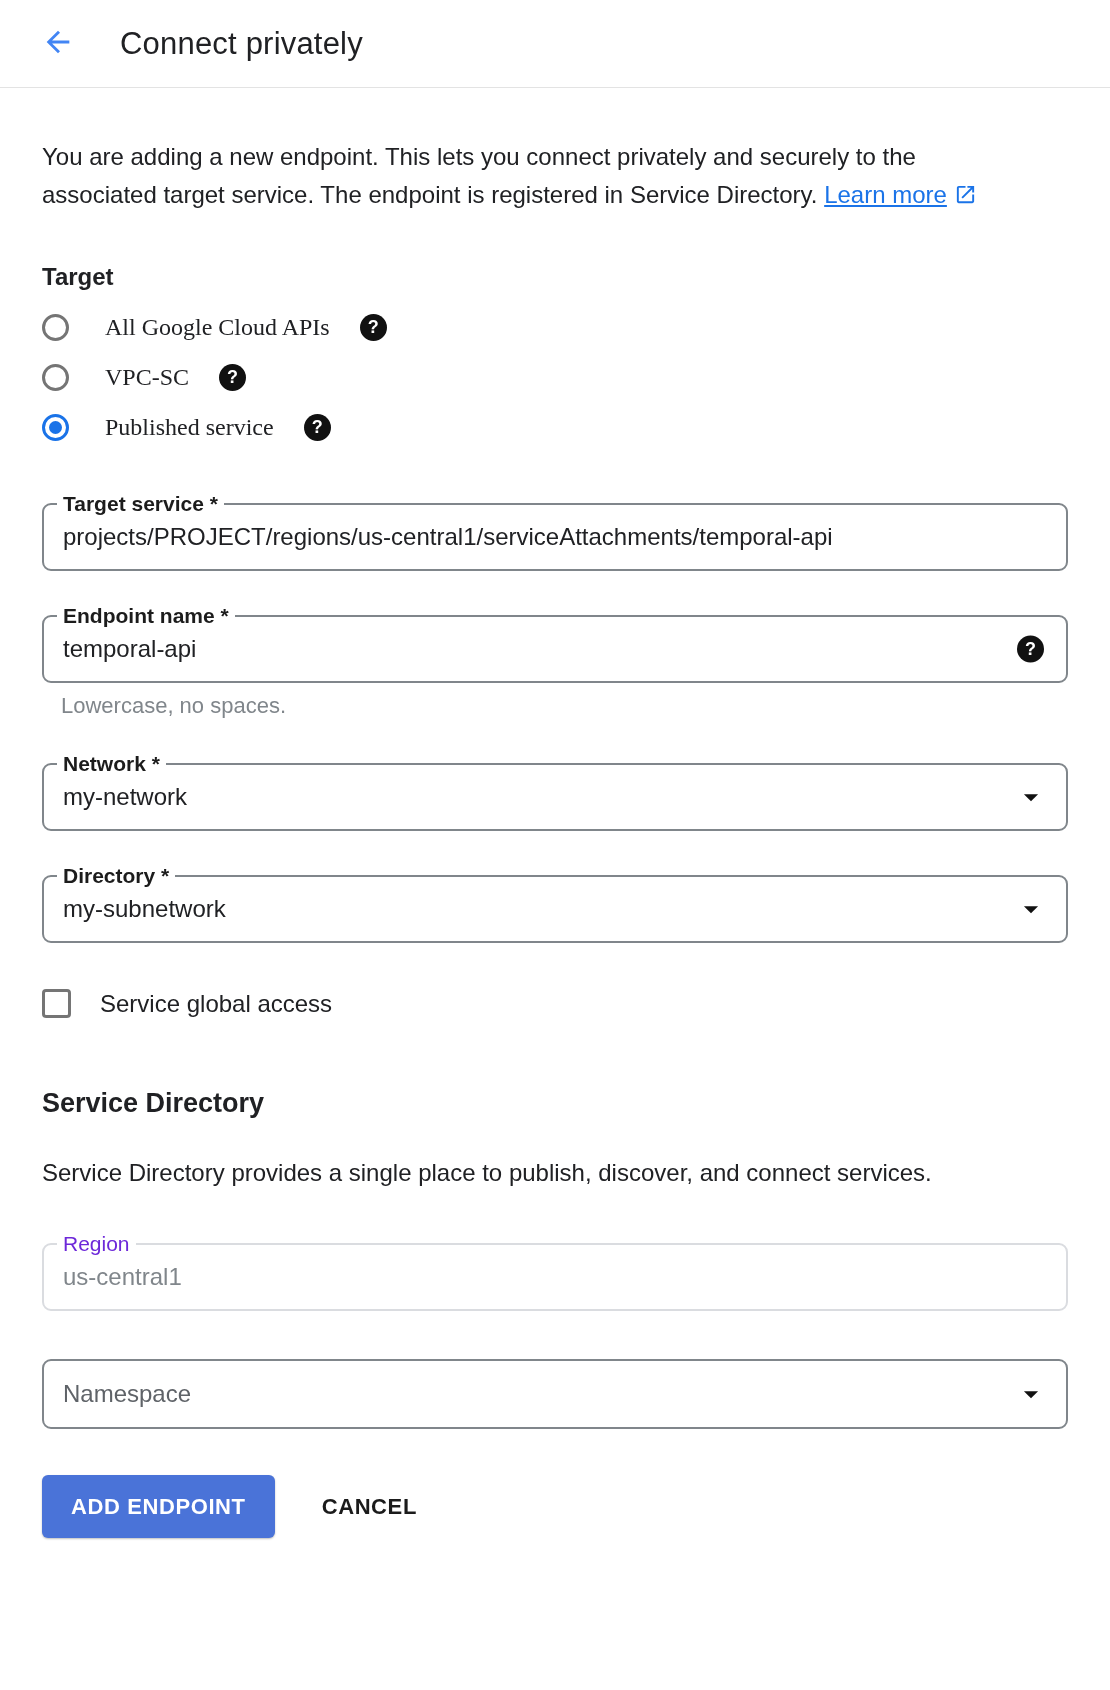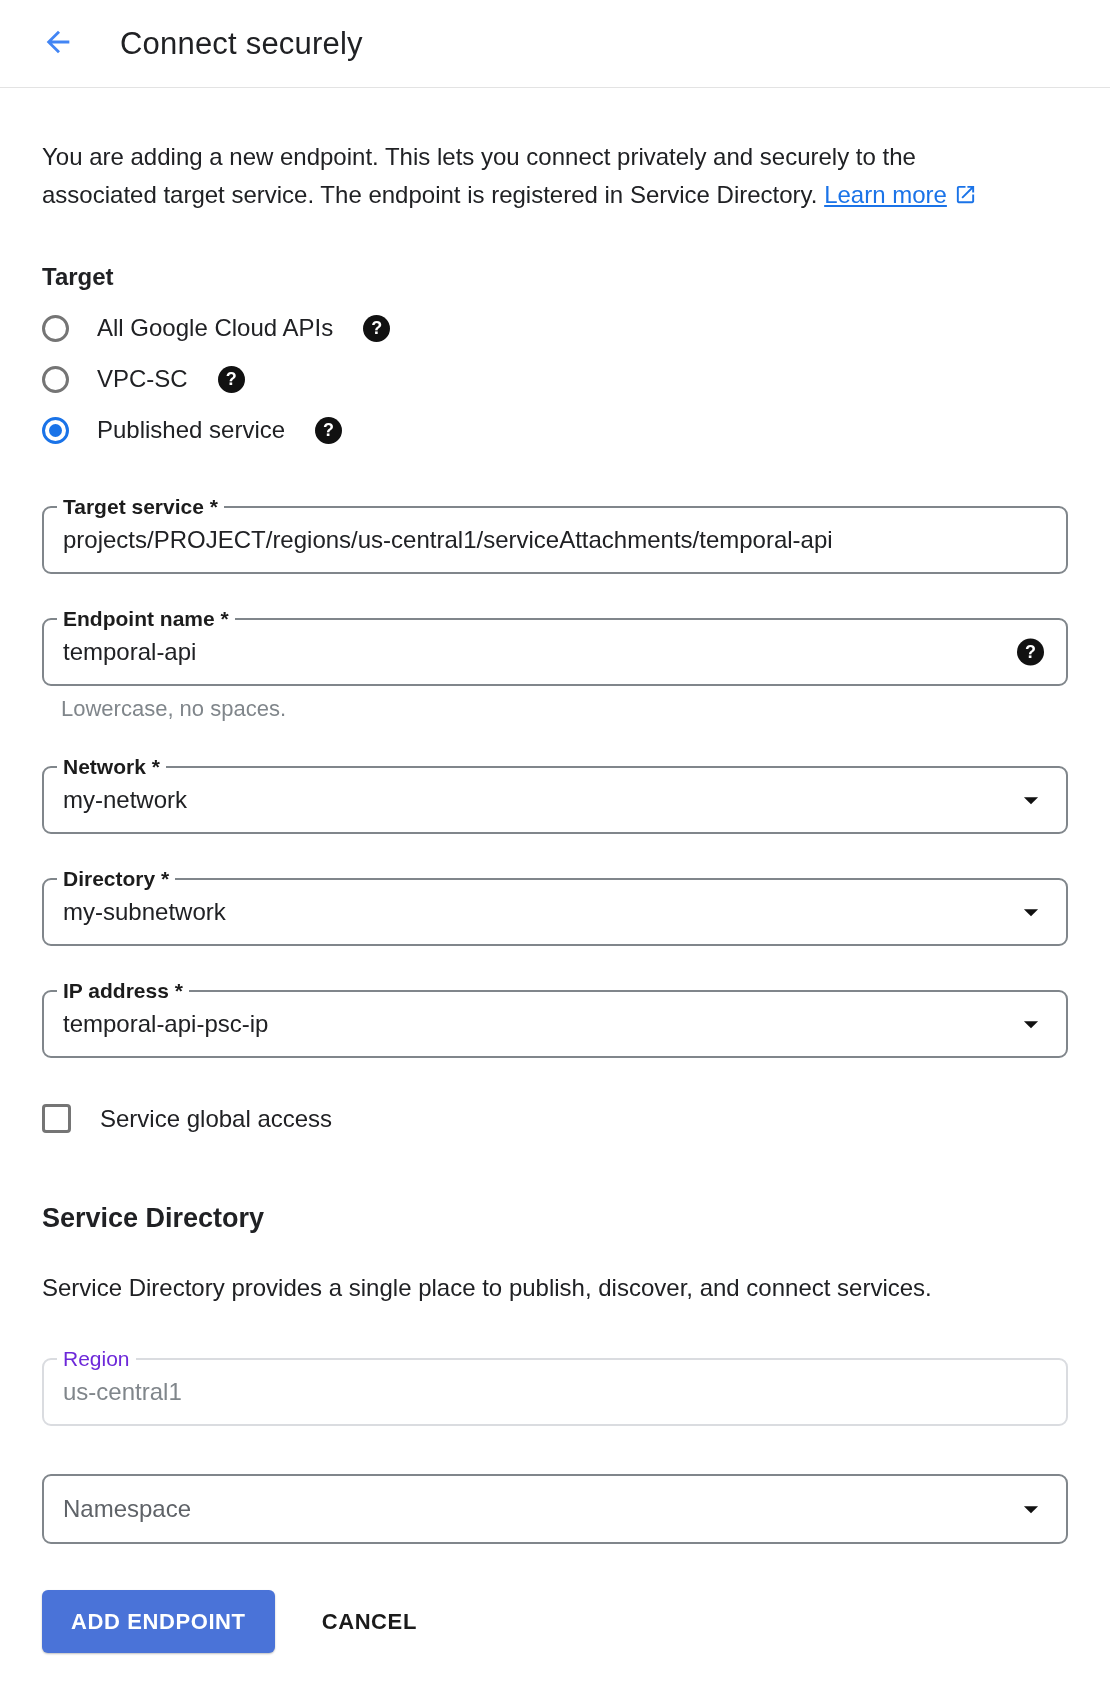--- a/index.html
+++ b/index.html
@@ -49,21 +49,21 @@
   .radio-row { display:flex; align-items:center; margin-top: 23px; cursor:pointer; width:max-content; }
   .radio-row:first-of-type { margin-top: 27px; }
   .radio {
     width: 27px; height: 27px; border-radius: 50%;
     border: 3px solid #757575; flex: 0 0 auto;
     display:flex; align-items:center; justify-content:center;
   }
   .radio .dot { width: 13px; height: 13px; border-radius:50%; background:transparent; }
   .radio.checked { border-color:#1a73e8; }
   .radio.checked .dot { background:#1a73e8; }
-  .radio-label { margin-left: 28px; font-size: 24px; }
+  .radio-label { margin-left: 36px; font-size: 24px; font-family: Liberation Serif, serif; }
   .help-icon {
     width: 27px; height: 27px; border-radius: 50%;
     background: #111111; color:#ffffff;
     display:flex; align-items:center; justify-content:center;
     font-size: 18px; font-weight: 700; margin-left: 30px;
     cursor: pointer; flex: 0 0 auto;
   }
 
   
   .field {
@@ -140,21 +140,21 @@
 <body>
 
 <div class="header">
   <button class="back-btn">
     <span>
       <svg viewBox="0 0 24 24" width="34" height="34">
           <path d="M20 11H7.83l5.59-5.59L12 4l-8 8 8 8 1.41-1.41L7.83 13H20v-2z" fill="#4285f4"></path>
         </svg>
     </span>
   </button>
-  <h1 class="page-title">Connect securely</h1>
+  <h1 class="page-title">Connect privately</h1>
 </div>
 
 <div class="content">
 
   <p class="intro">
     <span>You are adding a new endpoint. This lets you connect privately and securely to the associated target service. The endpoint is registered in Service Directory.</span>
     <a class="learn-more">Learn more</a><span class="ext-icon"><svg viewBox="0 0 24 24">
           <path d="M19 19H5V5h7V3H5c-1.11 0-2 .9-2 2v14c0 1.1.89 2 2 2h14c1.1 0 2-.9 2-2v-7h-2v7zM14 3v2h3.59l-9.83 9.83 1.41 1.41L19 6.41V10h2V3h-7z"></path>
         </svg></span>
   </p>
@@ -218,29 +218,20 @@
   <div class="field select">
     <span class="notch-label">Directory *</span>
     <span class="field-value">my-subnetwork</span>
     <span class="caret">
       <svg viewBox="0 0 24 24">
           <path d="M7 10l5 5 5-5z"></path>
         </svg>
     </span>
   </div>
 
-  <div class="field select">
-    <span class="notch-label">IP address *</span>
-    <span class="field-value">temporal-api-psc-ip</span>
-    <span class="caret">
-      <svg viewBox="0 0 24 24">
-          <path d="M7 10l5 5 5-5z"></path>
-        </svg>
-    </span>
-  </div>
 
   <div class="checkbox-row">
     <span class="checkbox"></span>
     <span class="checkbox-label">Service global access</span>
   </div>
 
   <div class="sd-heading">Service Directory</div>
   <p class="sd-desc">Service Directory provides a single place to publish, discover, and connect services.</p>
 
   <div class="field disabled sd-region">

